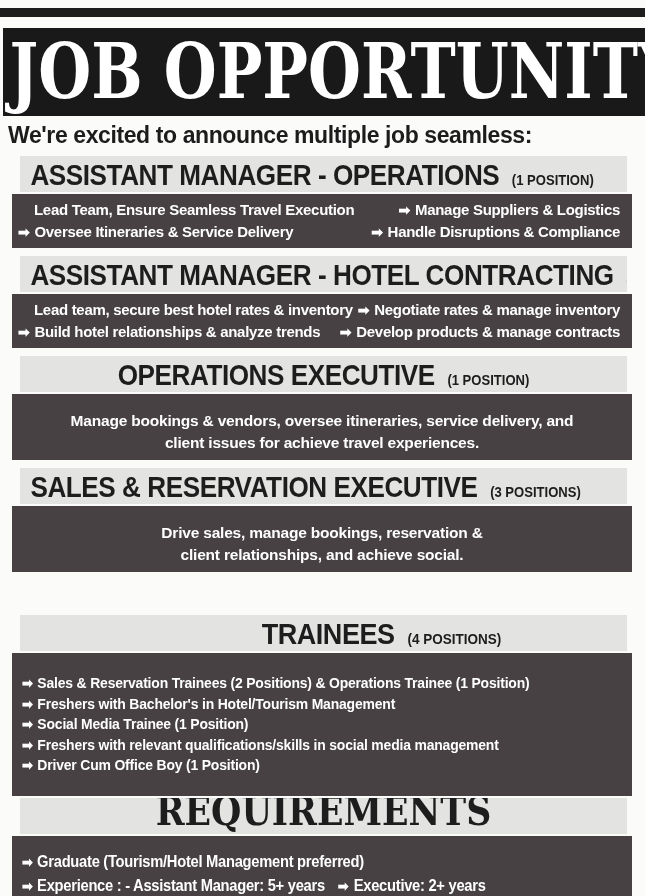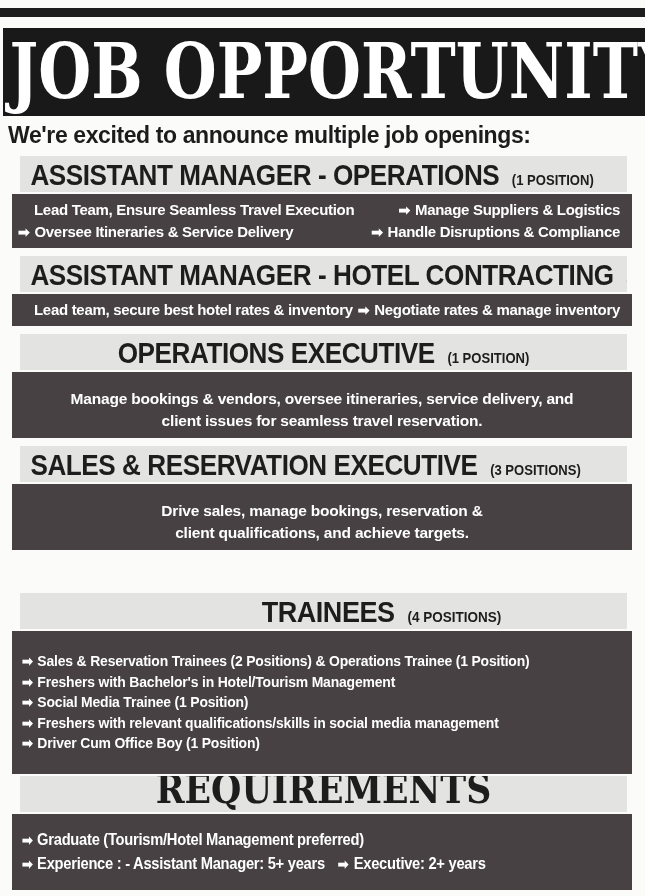--- a/index.html
+++ b/index.html
@@ -83,21 +83,21 @@
 <body>
 
 <div>
 
   <div class="top-strip"></div>
 
   <header class="banner">
     <span class="banner-text">JOB OPPORTUNITY</span>
   </header>
 
-  <p class="intro">We're excited to announce multiple job openings:</p>
+  <p class="intro">We're excited to announce multiple job seamless:</p>
 
   <section class="sec">
     <div class="sec-head">
       <div class="head-line left">
         <span class="sec-title">ASSISTANT MANAGER - OPERATIONS</span>
         <span class="sec-pos">(1 POSITION)</span>
       </div>
     </div>
     <div class="sec-dark pad2">
       <div class="drow">
@@ -116,49 +116,53 @@
       <div class="head-line left">
         <span class="sec-title">ASSISTANT MANAGER - HOTEL CONTRACTING</span>
         <span class="sec-pos">(1 POSITION)</span>
       </div>
     </div>
     <div class="sec-dark pad2">
       <div class="drow">
         <span class="dcell indent"><span>Lead team, secure best hotel rates &amp; inventory</span></span>
         <span class="dcell"><span class="arrow">➡</span><span>Negotiate rates &amp; manage inventory</span></span>
       </div>
+      <div class="drow">
+        <span class="dcell"><span class="arrow">➡</span><span>Build hotel relationships &amp; analyze trends</span></span>
+        <span class="dcell"><span class="arrow">➡</span><span>Develop products &amp; manage contracts</span></span>
+      </div>
     </div>
   </section>
 
   <section class="sec">
     <div class="sec-head">
       <div class="head-line center">
         <span class="sec-title">OPERATIONS EXECUTIVE</span>
         <span class="sec-pos">(1 POSITION)</span>
       </div>
     </div>
     <div class="sec-dark">
       <div class="dlines">
         <span>Manage bookings &amp; vendors, oversee itineraries, service delivery, and</span><br>
-        <span>client issues for seamless travel reservation.</span>
+        <span>client issues for achieve travel experiences.</span>
       </div>
     </div>
   </section>
 
   <section class="sec">
     <div class="sec-head">
       <div class="head-line left">
         <span class="sec-title">SALES &amp; RESERVATION EXECUTIVE</span>
         <span class="sec-pos">(3 POSITIONS)</span>
       </div>
     </div>
     <div class="sec-dark">
       <div class="dlines">
         <span>Drive sales, manage bookings, reservation &amp;</span><br>
-        <span>client qualifications, and achieve targets.</span>
+        <span>client relationships, and achieve social.</span>
       </div>
     </div>
   </section>
 
   <section class="sec" style="margin-bottom:2px;margin-top:43px;">
     <div class="sec-head">
       <div class="head-line shift">
         <span class="sec-title">TRAINEES</span>
         <span class="sec-pos">(4 POSITIONS)</span>
       </div>

